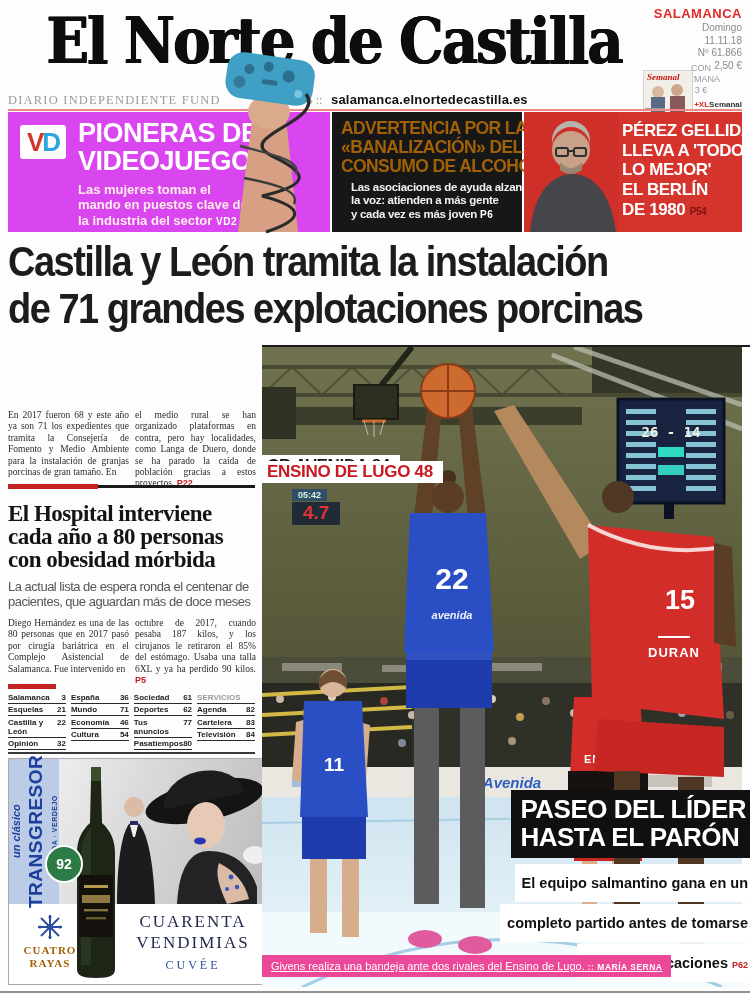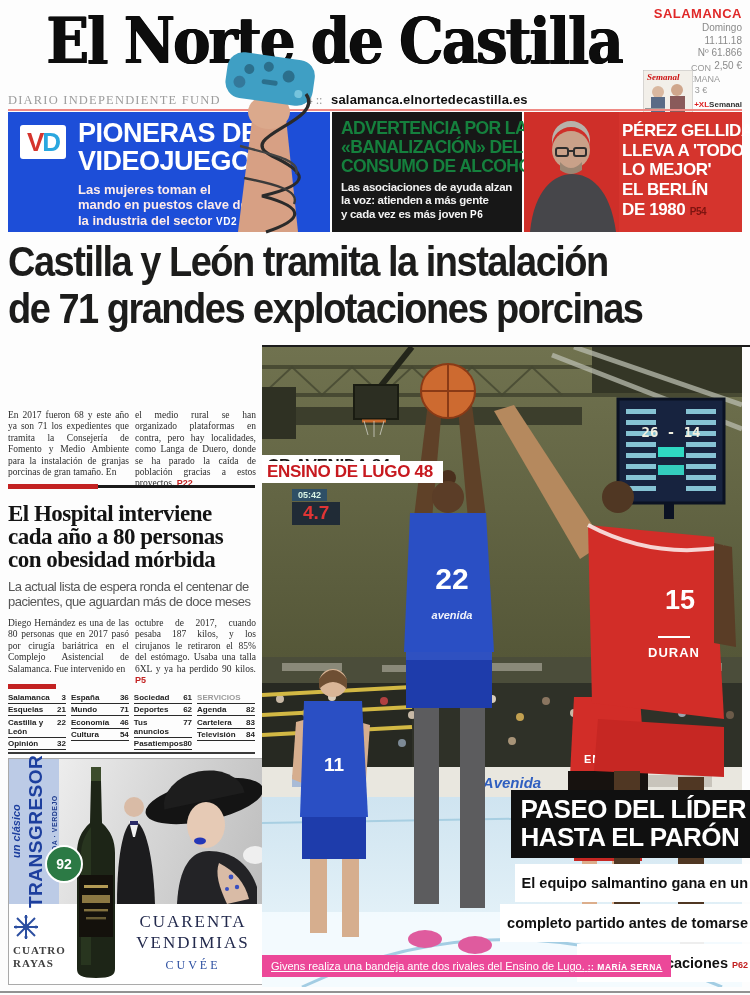--- a/index.html
+++ b/index.html
@@ -19,32 +19,32 @@
   .promo-extra .red{color:#d22;}
   .promo-extra .blk{color:#333;}
   .mag-thumb{left:643px;top:70px;width:50px;height:44px;}
   .motto{left:8px;top:93px;font-family:"Liberation Serif",serif;font-size:12.5px;color:#9c9c9c;
     letter-spacing:1.2px;white-space:nowrap;}
   .motto-num{left:300px;top:93px;font-family:"Liberation Serif",serif;font-size:12.5px;color:#9c9c9c;}
   .website{left:331px;top:92px;font-size:13px;font-weight:bold;color:#101010;letter-spacing:.2px;}
   .controller{left:210px;top:50px;width:120px;height:184px;z-index:6;}
   
   .strip-topline{left:8px;top:109px;width:734px;height:2px;background:#ef8a85;}
-  .box-vd{left:8px;top:112px;width:322px;height:120px;background:#1d4ed8;}
+  .box-vd{left:8px;top:112px;width:322px;height:120px;background:#d946ef;}
   .vd-logo{left:12px;top:13px;width:46px;height:34px;background:#fff;border-radius:3px;
     text-align:center;font-weight:bold;font-size:26px;line-height:34px;letter-spacing:-2px;}
   .vd-logo .v{color:#d5342d;} .vd-logo .d{color:#2aa7df;}
   .vd-title{left:70px;top:8px;color:#fff;font-weight:bold;font-size:27px;line-height:1.02;
     letter-spacing:-.5px;white-space:nowrap;}
   .vd-sub{left:70px;top:70px;color:#ffecea;font-weight:bold;font-size:13px;line-height:1.18;white-space:nowrap;}
   .pr-white{font-size:10px;font-weight:bold;color:#fff;letter-spacing:.5px;}
   .box-alc{left:332px;top:112px;width:190px;height:120px;background:#171717;padding:7px 9px;box-sizing:border-box;}
-  .alc-title{color:#15803d;font-weight:bold;font-size:17.5px;line-height:1.08;letter-spacing:-.6px;white-space:nowrap;}
+  .alc-title{color:#a16207;font-weight:bold;font-size:17.5px;line-height:1.08;letter-spacing:-.6px;white-space:nowrap;}
   .alc-sub{margin-top:5px;color:#f2f2f2;font-weight:bold;font-size:11.5px;line-height:1.2;
-    letter-spacing:-.3px;white-space:nowrap;}
+    letter-spacing:-.3px;white-space:nowrap;margin-left:10px;}
   .box-gellida{left:524px;top:112px;width:218px;height:120px;background:#d5342d;}
   .gellida-photo{left:0;top:0;width:95px;height:120px;}
   .gellida-title{left:98px;top:9px;color:#fff;font-weight:bold;font-size:17px;line-height:1.16;
     letter-spacing:-.4px;white-space:nowrap;}
   .pr-dark{font-size:10px;font-weight:bold;color:#7d1410;}
   
   .lead-headline{left:8px;top:240px;width:740px;font-weight:bold;font-size:38px;color:#1c1c1b;
     line-height:1.1;letter-spacing:-1.5px;transform:scaleY(1.1);transform-origin:top left;white-space:nowrap;}
   .lead-subhead{left:8px;top:344px;font-size:19px;color:#3a3a3a;line-height:1.16;
     letter-spacing:-.8px;white-space:nowrap;}
@@ -76,21 +76,21 @@
   .ad-strip{position:absolute;left:0;top:0;width:50px;height:145px;background:#bccbe6;}
   .vtext{position:absolute;top:0;bottom:0;writing-mode:vertical-rl;transform:rotate(180deg);
     display:flex;align-items:center;justify-content:center;color:#1d3f9e;}
   .ad-tagline{left:0;width:14px;font-style:italic;font-weight:bold;font-size:11px;}
   .ad-bigword{left:13px;width:28px;font-weight:bold;font-size:19px;letter-spacing:.5px;}
   .ad-region{left:40px;width:10px;font-weight:bold;font-size:7px;letter-spacing:.5px;color:#223f8f;}
   .ad-badge{position:absolute;left:36px;top:86px;width:34px;height:34px;border-radius:50%;
     background:#2c7a45;border:2px solid #fff;color:#fff;text-align:center;font-weight:bold;
     font-size:14px;line-height:34px;z-index:4;}
   .ad-bottle{position:absolute;left:58px;top:6px;width:58px;height:216px;z-index:3;}
-  .ad-brand{position:absolute;left:4px;top:155px;width:74px;text-align:left;color:#404040;}
+  .ad-brand{position:absolute;left:4px;top:155px;width:74px;text-align:center;color:#a16207;}
   .ad-brand-name{font-family:"Liberation Serif",serif;font-weight:bold;font-size:11px;
     letter-spacing:1px;line-height:1.15;}
   .ad-product{position:absolute;left:118px;top:152px;width:132px;text-align:center;}
   .ad-product-name{font-family:"Liberation Serif",serif;font-size:17px;color:#232a4d;
     letter-spacing:2px;line-height:1.25;}
   .ad-variant{margin-top:4px;font-family:"Liberation Serif",serif;font-size:12px;color:#2b4ea0;letter-spacing:3px;}
   
   .photo{left:262px;top:345px;width:493px;height:640px;border-top:2px solid #1c1c1c;box-sizing:border-box;}
   .photo svg{position:absolute;left:0;top:0;}
   .ov{position:absolute;white-space:nowrap;}

